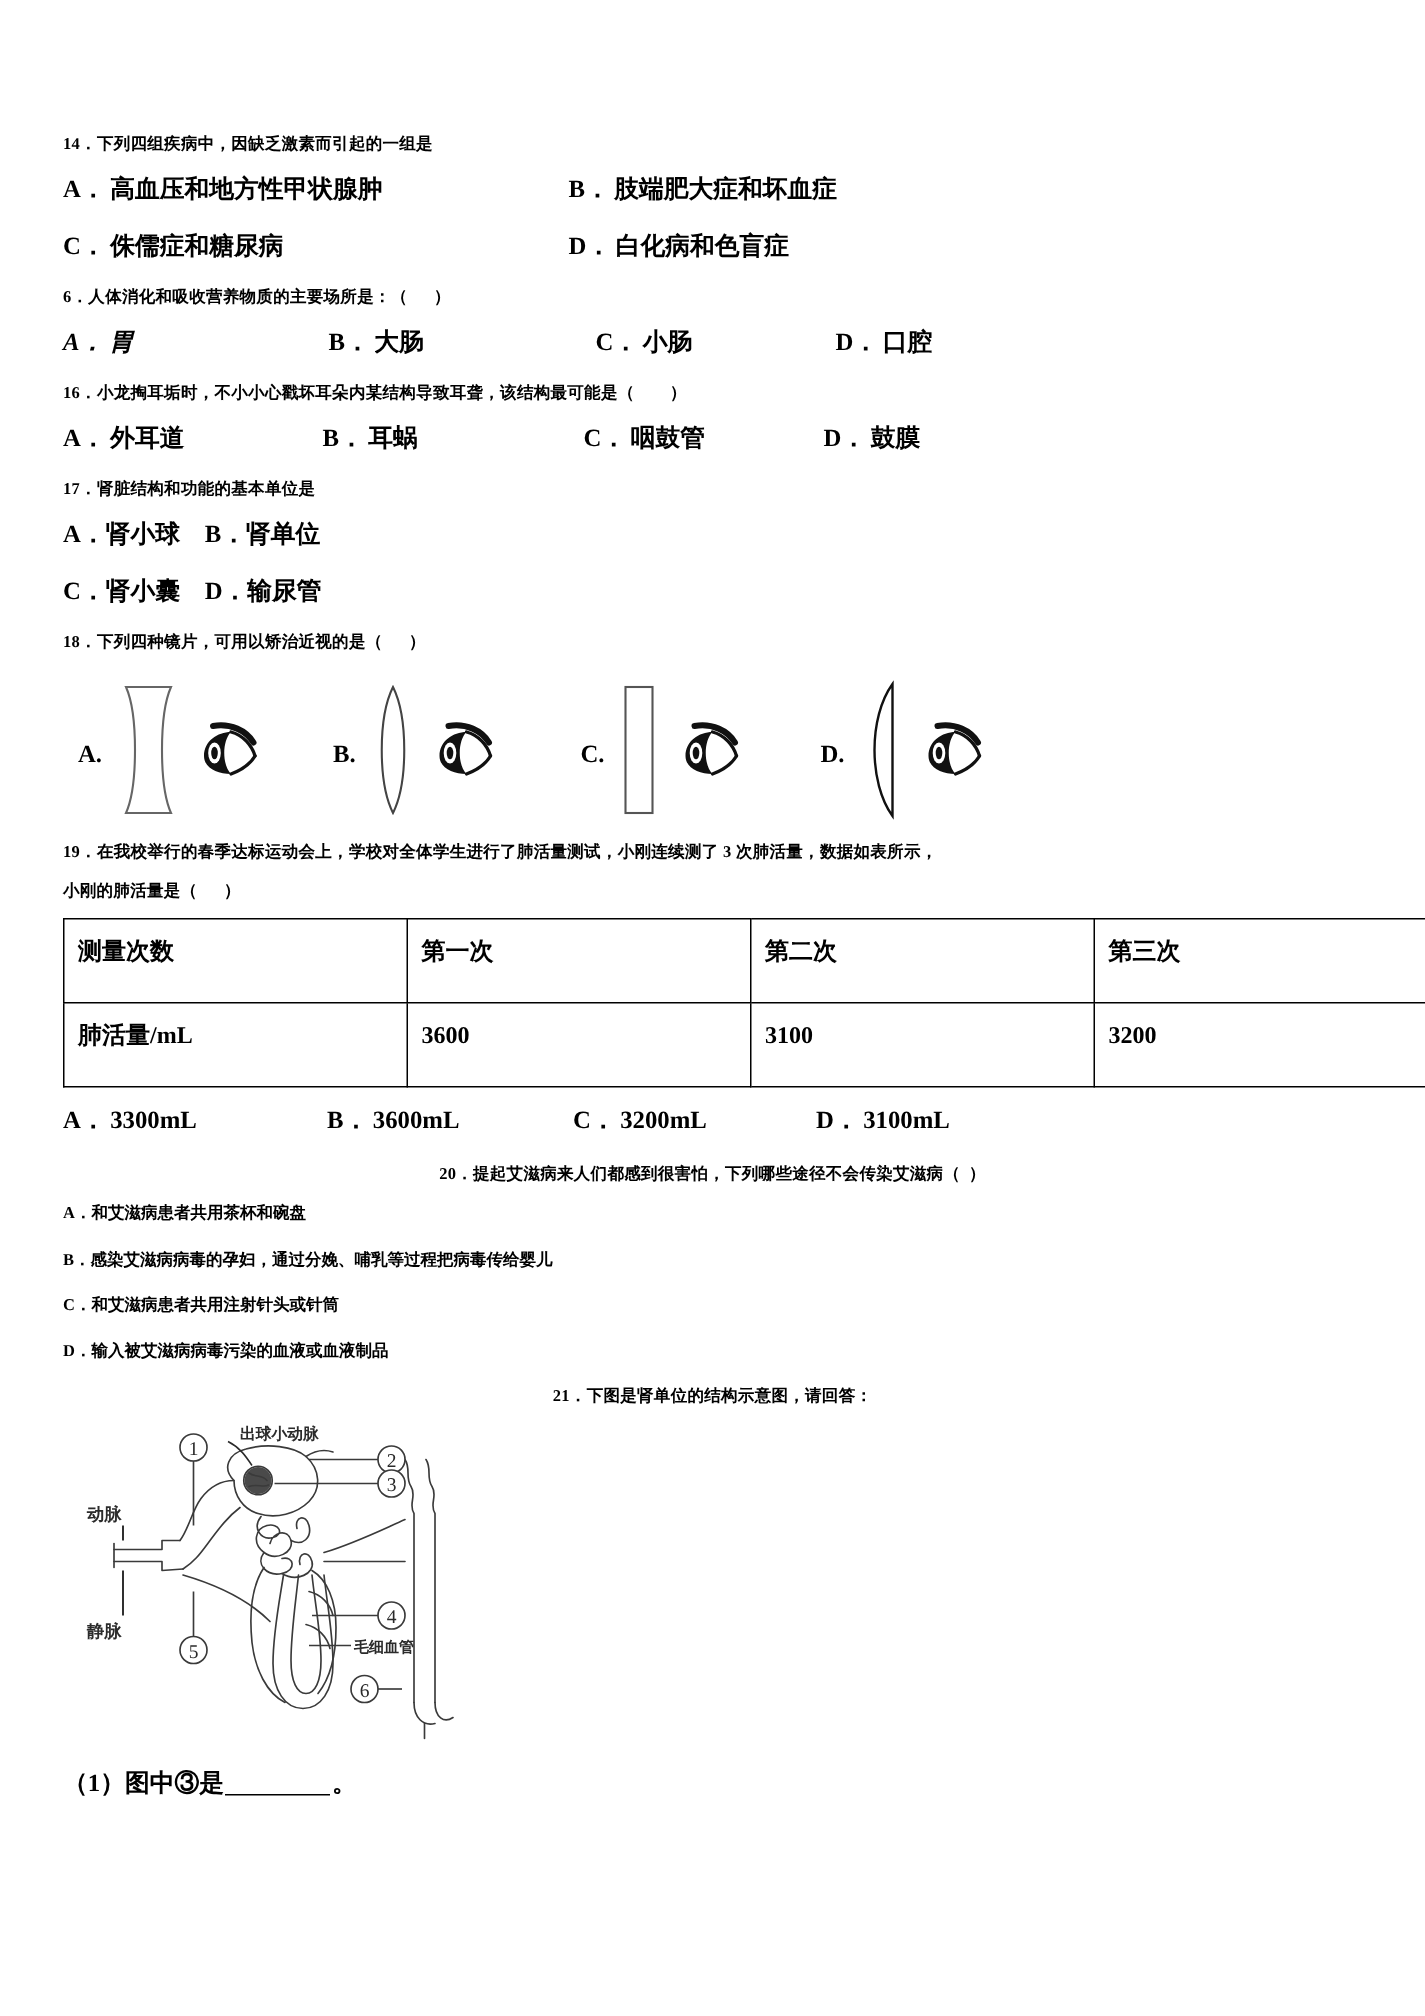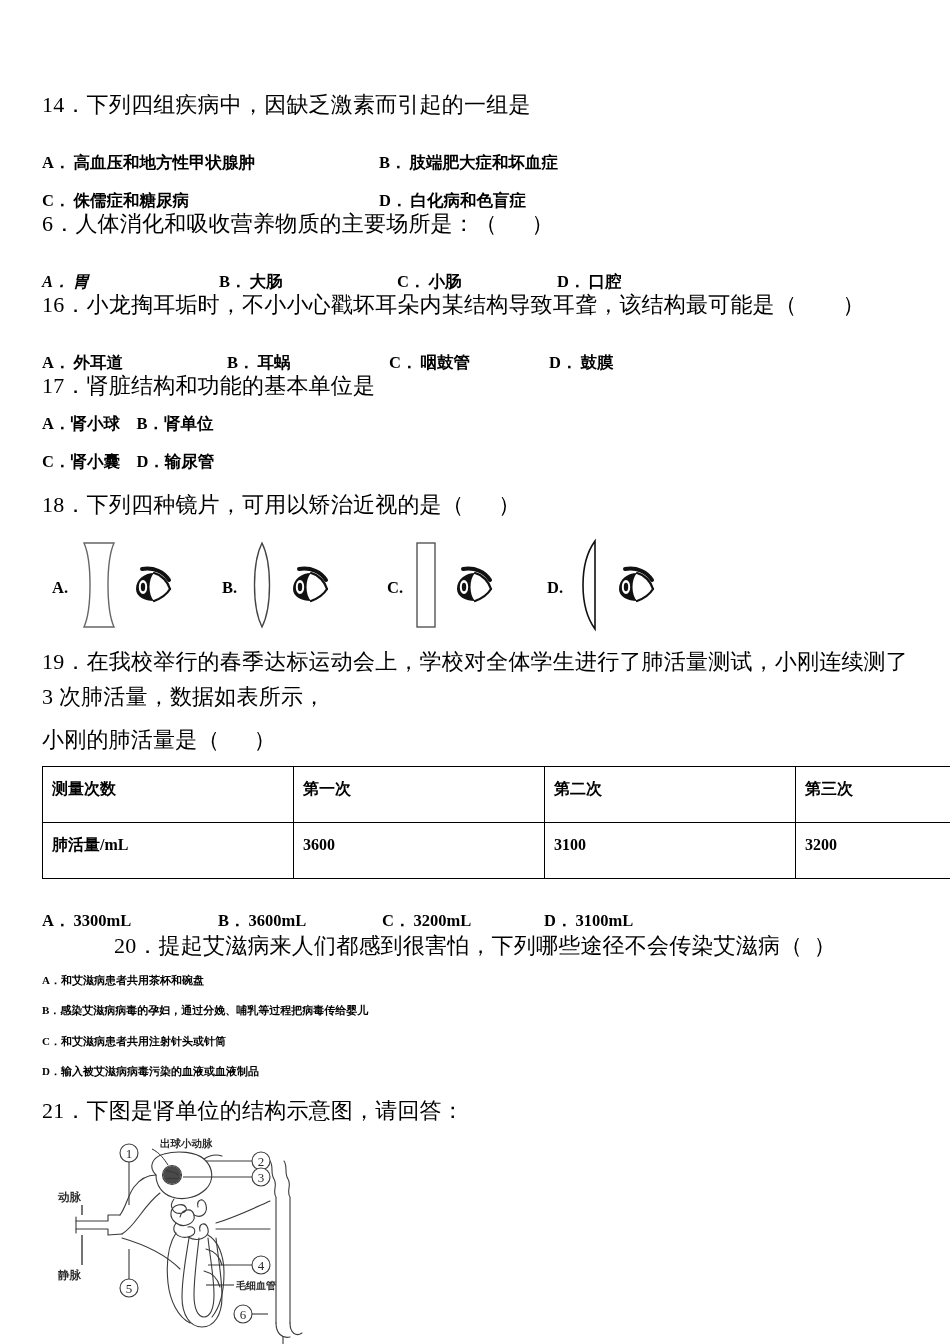--- a/index.html
+++ b/index.html
@@ -23,58 +23,57 @@
   }
   .content {
     position: absolute;
     left: 42px;
     top: 88px;
     width: 866px;
   }
 
   
   .qstem {
-    font-size: 22px;
-    font-weight: normal;
+    font-size: 11px;
+    font-weight: bold;
     line-height: 1.55;
     letter-spacing: 0.2px;
     margin: 0 0 9px 0;
     white-space: pre-wrap;
   }
   .qstem.wide { width: 866px; }
 
   .optrow {
     position: relative;
     font-size: 16.5px;
     font-weight: bold;
     line-height: 1.5;
     height: 28px;
     margin: 0 0 10px 0;
   }
   .opt {
     position: absolute;
     top: 0;
     white-space: nowrap;
-    margin-top: 20px;
   }
   .opt .lab { font-weight: bold; margin-right: 3px; }
 
   
   .c2a { left: 0px; }
   .c2b { left: 337px; }
 
   
   .c4a { left: 0px; font-style: italic; }
   .c4b { left: 177px; }
   .c4c { left: 355px; }
   .c4d { left: 515px; }
 
   
   .d4a { left: 0px; }
-  .d4b { left: 185px; }
+  .d4b { left: 173px; }
   .d4c { left: 347px; }
   .d4d { left: 507px; }
 
   
   .pair { position: absolute; left: 0; white-space: nowrap; text-align: center; }
 
   
   .e4a { left: 0px; }
   .e4b { left: 176px; }
   .e4c { left: 340px; }
@@ -122,21 +121,21 @@
   table.data {
     border-collapse: collapse;
     width: 855px;
     margin: 8px 0 10px 0;
     table-layout: fixed;
   }
   table.data td {
     border: 1px solid #000000;
     font-size: 16px;
     font-weight: bold;
-    padding: 12px 27px 13px 9px;
+    padding: 12px 5px 13px 9px;
     height: 30px;
     vertical-align: top;
     line-height: 1.3;
   }
   table.data td.c0 { width: 214px; }
   table.data td.c1 { width: 214px; }
   table.data td.c2 { width: 214px; }
   table.data td.c3 { width: 213px; }
   .num { font-family: Liberation Serif, serif; }
 
@@ -316,21 +315,21 @@
     <span class="opt e4c"><span class="lab">C．</span><span>3200mL</span></span>
     <span class="opt e4d"><span class="lab">D．</span><span>3100mL</span></span>
   </div>
 
   <div class="qstem" style="margin-top:12px;text-align:center;">20．提起艾滋病来人们都感到很害怕，下列哪些途径不会传染艾滋病（  ）</div>
   <div class="optstack"><span class="lab">A．</span><span>和艾滋病患者共用茶杯和碗盘</span></div>
   <div class="optstack"><span class="lab">B．</span><span>感染艾滋病病毒的孕妇，通过分娩、哺乳等过程把病毒传给婴儿</span></div>
   <div class="optstack"><span class="lab">C．</span><span>和艾滋病患者共用注射针头或针筒</span></div>
   <div class="optstack"><span class="lab">D．</span><span>输入被艾滋病病毒污染的血液或血液制品</span></div>
 
-  <div class="qstem" style="margin-top:0;">21．下图是肾单位的结构示意图，请回答：</div>
+  <div class="qstem" style="margin-top:0;text-align:center;">21．下图是肾单位的结构示意图，请回答：</div>
 
   <div class="figwrap">
     <svg width="320" height="215" viewBox="0 0 320 215">
       <g fill="none" stroke="#3a3a3a" stroke-width="1.1" stroke-linejoin="round" stroke-linecap="round">
 
         <path d="M20 84 L52 84 L52 78 L64 78"></path>
         <path d="M20 92 L52 92 L52 98 L66 97"></path>
         <path d="M20 80 L20 96"></path>
 
         <path d="M64 78 C70 70 72 58 78 50 C84 42 92 38 100 38"></path>

